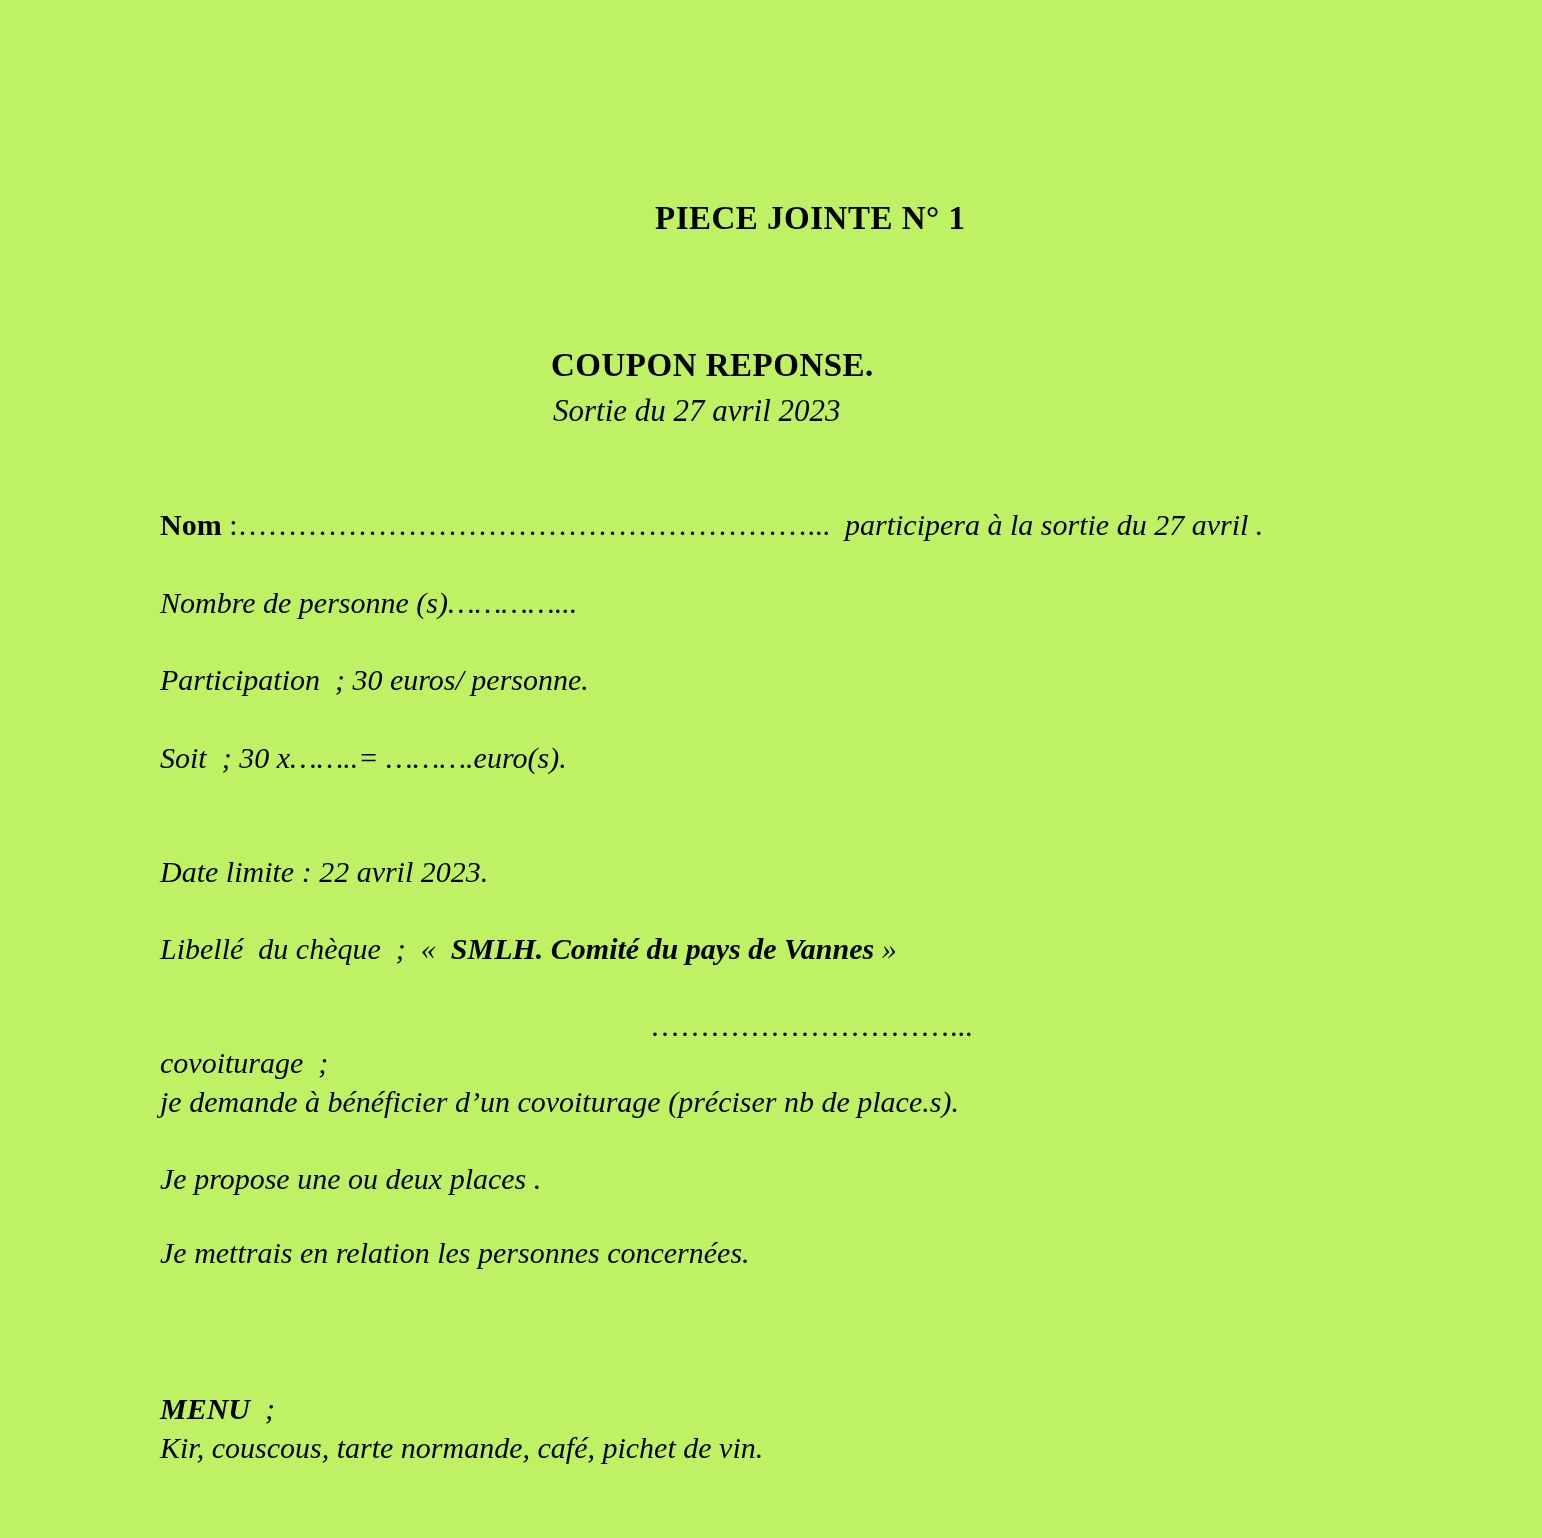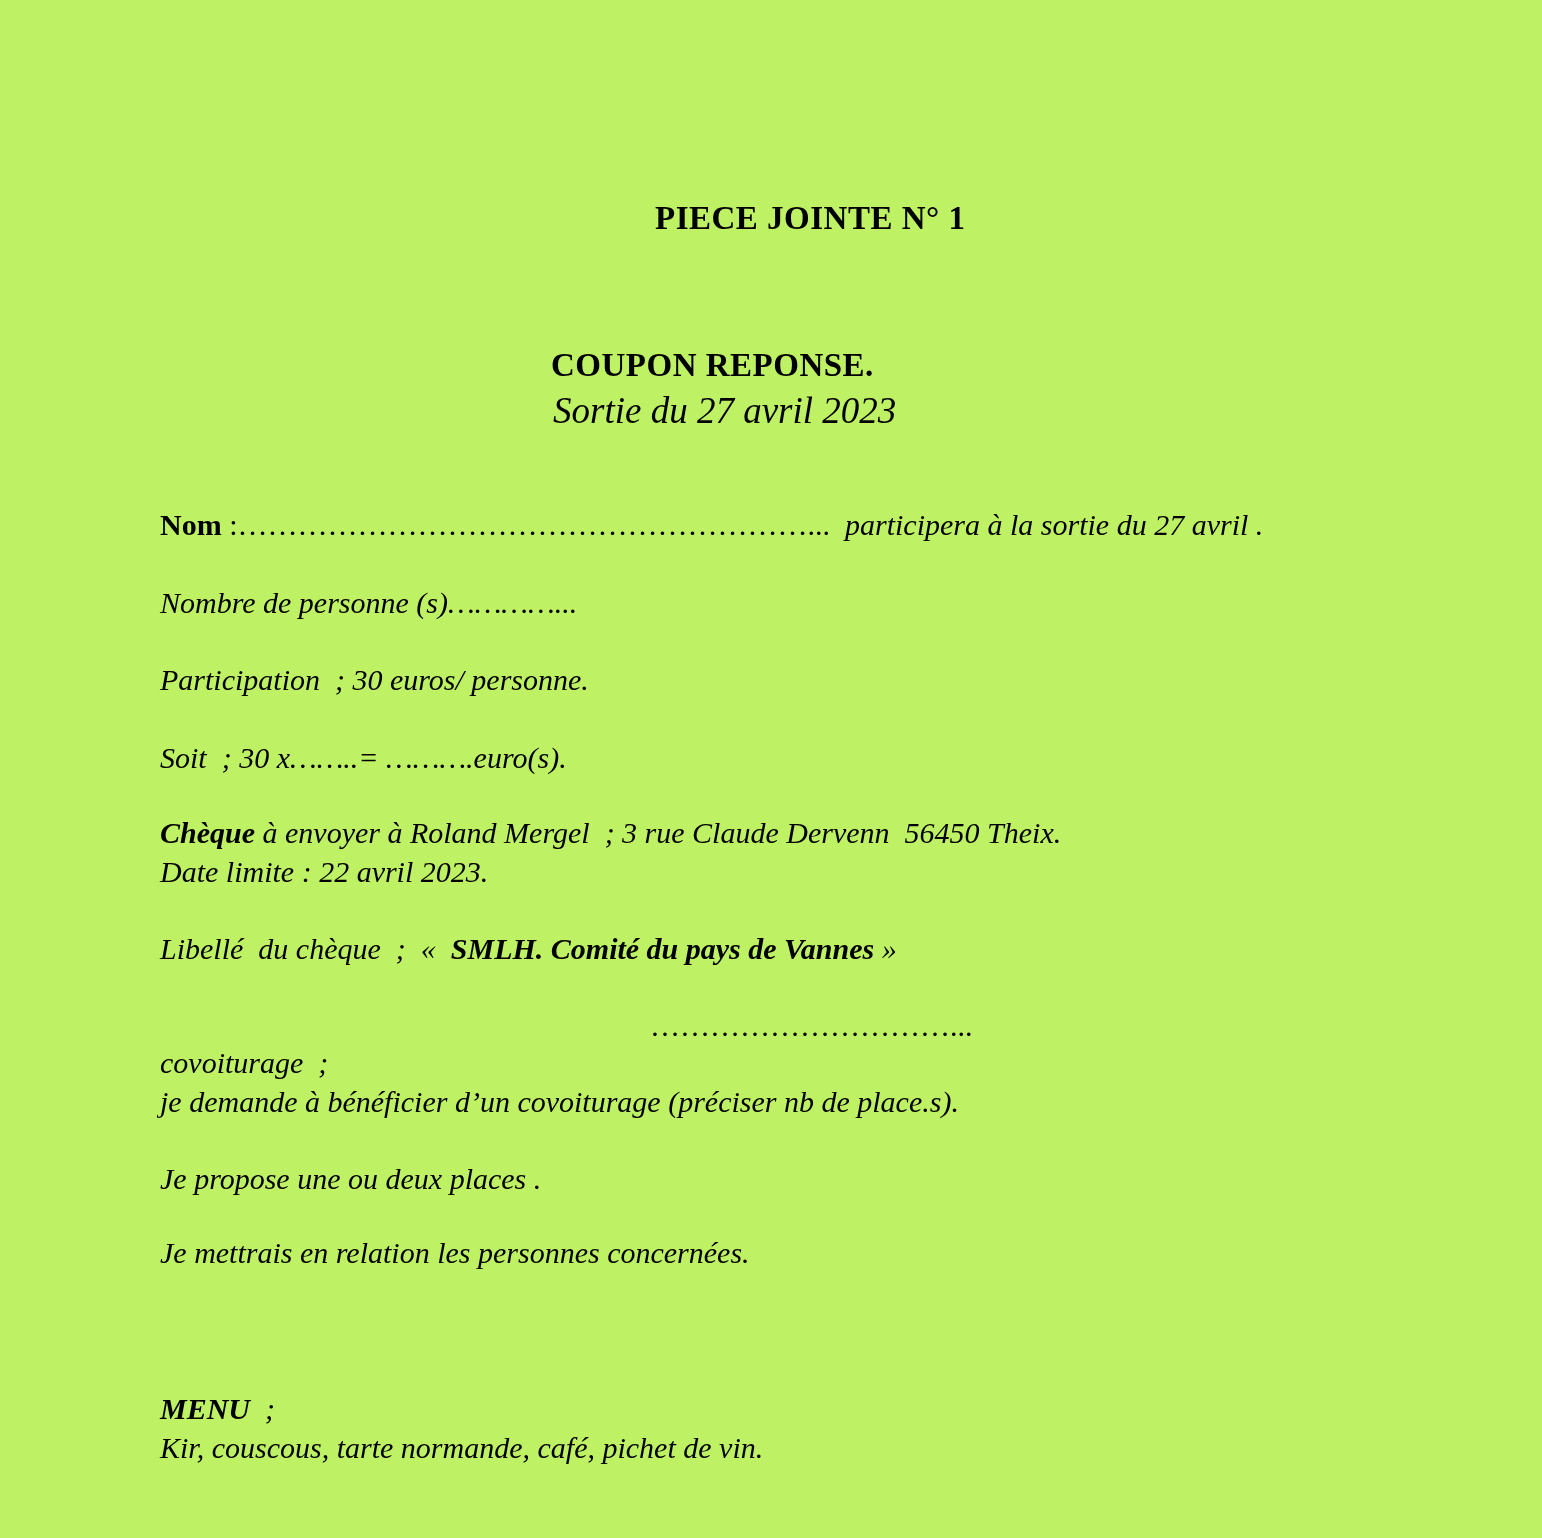--- a/index.html
+++ b/index.html
@@ -24,21 +24,21 @@
     white-space: pre;
     color: #000000;
   }
   .heading {
     font-style: normal;
     font-weight: 700;
     font-size: 33px;
     letter-spacing: 0.5px;
   }
   .subtitle-line {
-    font-size: 37px;
+    font-size: 31px;
   }
   .roman {
     font-style: normal;
   }
   .bold {
     font-weight: 700;
   }
   .doc-line span {
     white-space: pre;
   }
@@ -55,21 +55,20 @@
   <div class="doc-line subtitle-line" style="left:553px; top:391px;">Sortie du 27 avril 2023</div>
 
   <div class="doc-line" style="left:160px; top:505px;"><span class="bold roman">Nom</span><span class="roman"> :…………………………………………………...</span><span>  participera à la sortie du 27 avril .</span></div>
 
   <div class="doc-line" style="left:160px; top:583px;">Nombre de personne (s)…………...</div>
 
   <div class="doc-line" style="left:160px; top:660px;">Participation  ; 30 euros/ personne.</div>
 
   <div class="doc-line" style="left:160px; top:738px;">Soit  ; 30 x……..= ……….euro(s).</div>
 
-  <div class="doc-line" style="left:160px; top:813px;"><span class="bold">Chèque</span><span> à envoyer à Roland Mergel  ; 3 rue Claude Dervenn  56450 Theix.</span></div>
 
   <div class="doc-line" style="left:160px; top:852px;text-align:right;">Date limite : 22 avril 2023.</div>
 
   <div class="doc-line" style="left:160px; top:929px;"><span>Libellé  du chèque  ;  «  </span><span class="bold">SMLH. Comité du pays de Vannes</span><span> »</span></div>
 
   <div class="doc-line roman" style="left:650px; top:1006px;">…………………………...</div>
 
   <div class="doc-line" style="left:160px; top:1043px;">covoiturage  ;</div>
 
   <div class="doc-line" style="left:160px; top:1082px;">je demande à bénéficier d’un covoiturage (préciser nb de place.s).</div>

